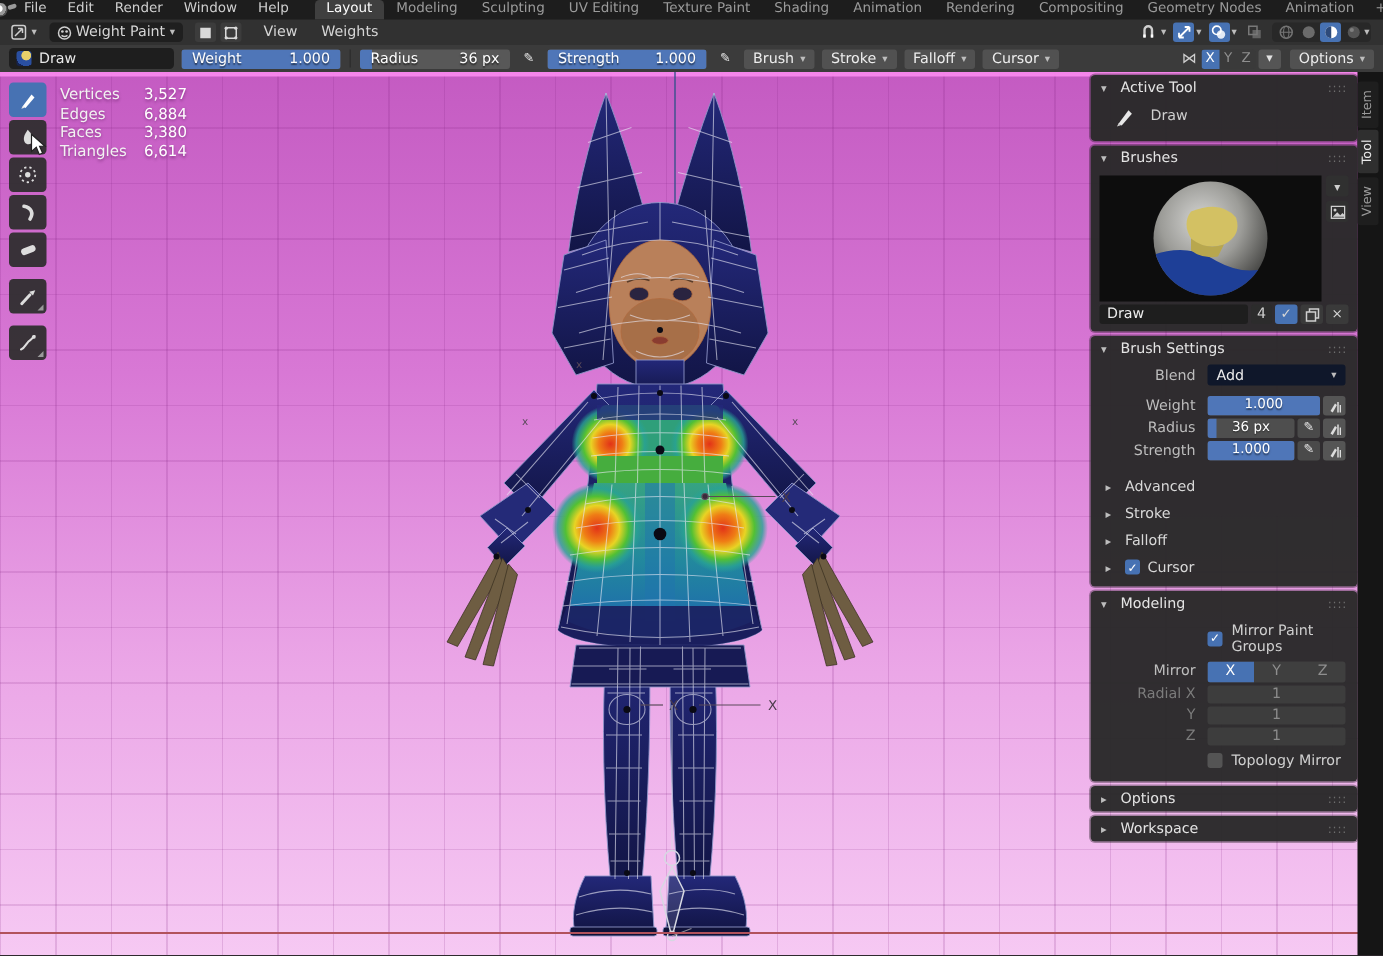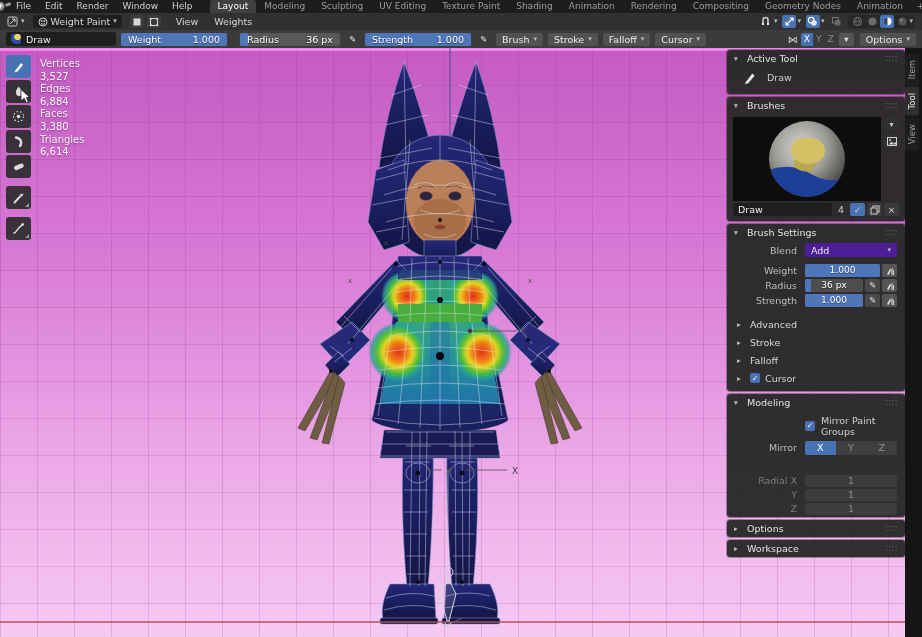--- a/index.html
+++ b/index.html
@@ -57,21 +57,21 @@
   .viewport{position:absolute;top:48px;left:0;right:0;bottom:0;
      background-image:
        repeating-linear-gradient(to right, rgba(125,30,125,.17) 0 1px, transparent 1px 37px),
        repeating-linear-gradient(to bottom, rgba(125,30,125,.15) 0 1px, transparent 1px 37px),
        linear-gradient(180deg,#c45bc2 0%,#d878d5 34%,#eba7e7 68%,#f6c9f3 100%);}
   .vp-topglow{position:absolute;top:0;left:0;right:0;height:3px;background:#fb8bf0;opacity:.9;}
   .char-svg{position:absolute;inset:0;width:100%;height:100%;}
   
   .stats{position:absolute;left:40px;top:10px;font-size:10px;color:#f2f2f2;
          text-shadow:0 1px 2px rgba(60,0,60,.45);}
-  .stats .srow{display:flex;line-height:12.6px;flex-direction:column;}
+  .stats .srow{display:flex;line-height:12.6px;}
   .stats .slabel{width:56px;}
   .stats .sval{font-weight:normal;color:#fff;}
   
   .tools{position:absolute;left:6px;top:7px;display:flex;flex-direction:column;gap:2px;}
   .tool-btn{width:25px;height:23px;background:#2d2d2dee;border-radius:3px;display:flex;
         align-items:center;justify-content:center;position:relative;}
   .tool-btn.active{background:#4772b3;}
   .tool-btn.gap{margin-top:6px;}
   .corner::after{content:"";position:absolute;right:2px;bottom:2px;border-style:solid;
         border-width:0 0 4px 4px;border-color:transparent transparent #9a9a9a transparent;}
@@ -84,21 +84,21 @@
   .chev{font-size:7.5px;color:#bdbdbd;width:8px;display:inline-block;}
   .dots{margin-left:auto;color:#6d6d6d;font-size:8px;letter-spacing:.5px;}
   .prow{display:flex;align-items:center;margin:2px 8px 2px 0;justify-content:flex-end;}
   .plabel{width:70px;text-align:right;padding-right:8px;color:#bdbdbd;white-space:nowrap;}
   .plabel.dim{color:#7c7c7c;}
   .pctrl{flex:1;display:flex;align-items:center;gap:2px;}
   .pslider{position:relative;height:13px;flex:1;border-radius:2px;background:#4e4e4e;overflow:hidden;
         text-align:center;color:#fff;font-size:9px;line-height:13px;text-shadow:0 1px 1px rgba(0,0,0,.5);}
   .pslider .fill{position:absolute;left:0;top:0;bottom:0;background:#4f76b8;}
   .pslider span{position:relative;}
-  .pdrop{flex:1;display:flex;align-items:center;background:#4c1d95;border-radius:2px;height:14px;
+  .pdrop{flex:1;display:flex;align-items:center;background:#0f172a;border-radius:2px;height:14px;
         padding:0 6px;color:#ececec;}
   .pdrop .vh-chev{margin-left:auto;}
   .numfield{flex:1;background:#3d3d3d;border-radius:2px;height:12px;line-height:12px;
         text-align:center;color:#8b8b8b;}
   .checkbox{width:10px;height:10px;border-radius:2px;background:#545454;display:inline-flex;
         align-items:center;justify-content:center;font-size:8px;color:#fff;flex:none;}
   .checkbox.checked{background:#4772b3;}
   .subrow{display:flex;align-items:center;gap:5px;padding:3.5px 10px;color:#d8d8d8;}
   .seg{display:flex;flex:1;border-radius:2px;overflow:hidden;background:#3f3f3f;}
   .seg-btn{flex:1;text-align:center;height:14px;line-height:14px;color:#8f8f8f;}
@@ -700,37 +700,44 @@
         <div class="prow" style="margin-top:4px">
           <span class="plabel">Mirror</span>
           <span class="pctrl">
             <span class="seg">
               <span class="seg-btn active">X</span>
               <span class="seg-btn">Y</span>
               <span class="seg-btn">Z</span>
             </span>
           </span>
         </div>
-        <div class="prow" style="margin-top:20px">
+        <div class="prow" style="margin-top:2px">
           <span class="plabel dim">Radial X</span>
           <span class="pctrl">
               <span class="numfield">1</span>
             </span>
         </div>
         <div class="prow">
           <span class="plabel dim">Y</span>
           <span class="pctrl">
               <span class="numfield">1</span>
             </span>
         </div>
         <div class="prow">
           <span class="plabel dim">Z</span>
           <span class="pctrl">
               <span class="numfield">1</span>
             </span>
+        </div>
+        <div class="prow" style="margin-top:5px;padding-bottom:6px">
+          <span class="plabel"></span>
+          <span class="pctrl" style="gap:6px">
+            <span class="checkbox"></span>
+            <span>Topology Mirror</span>
+          </span>
         </div>
       </div>
 
       <div class="panel">
         <div class="phead">
           <span class="chev">▸</span>
           <span>Options</span>
           <span class="dots">::::</span>
         </div>
       </div>

